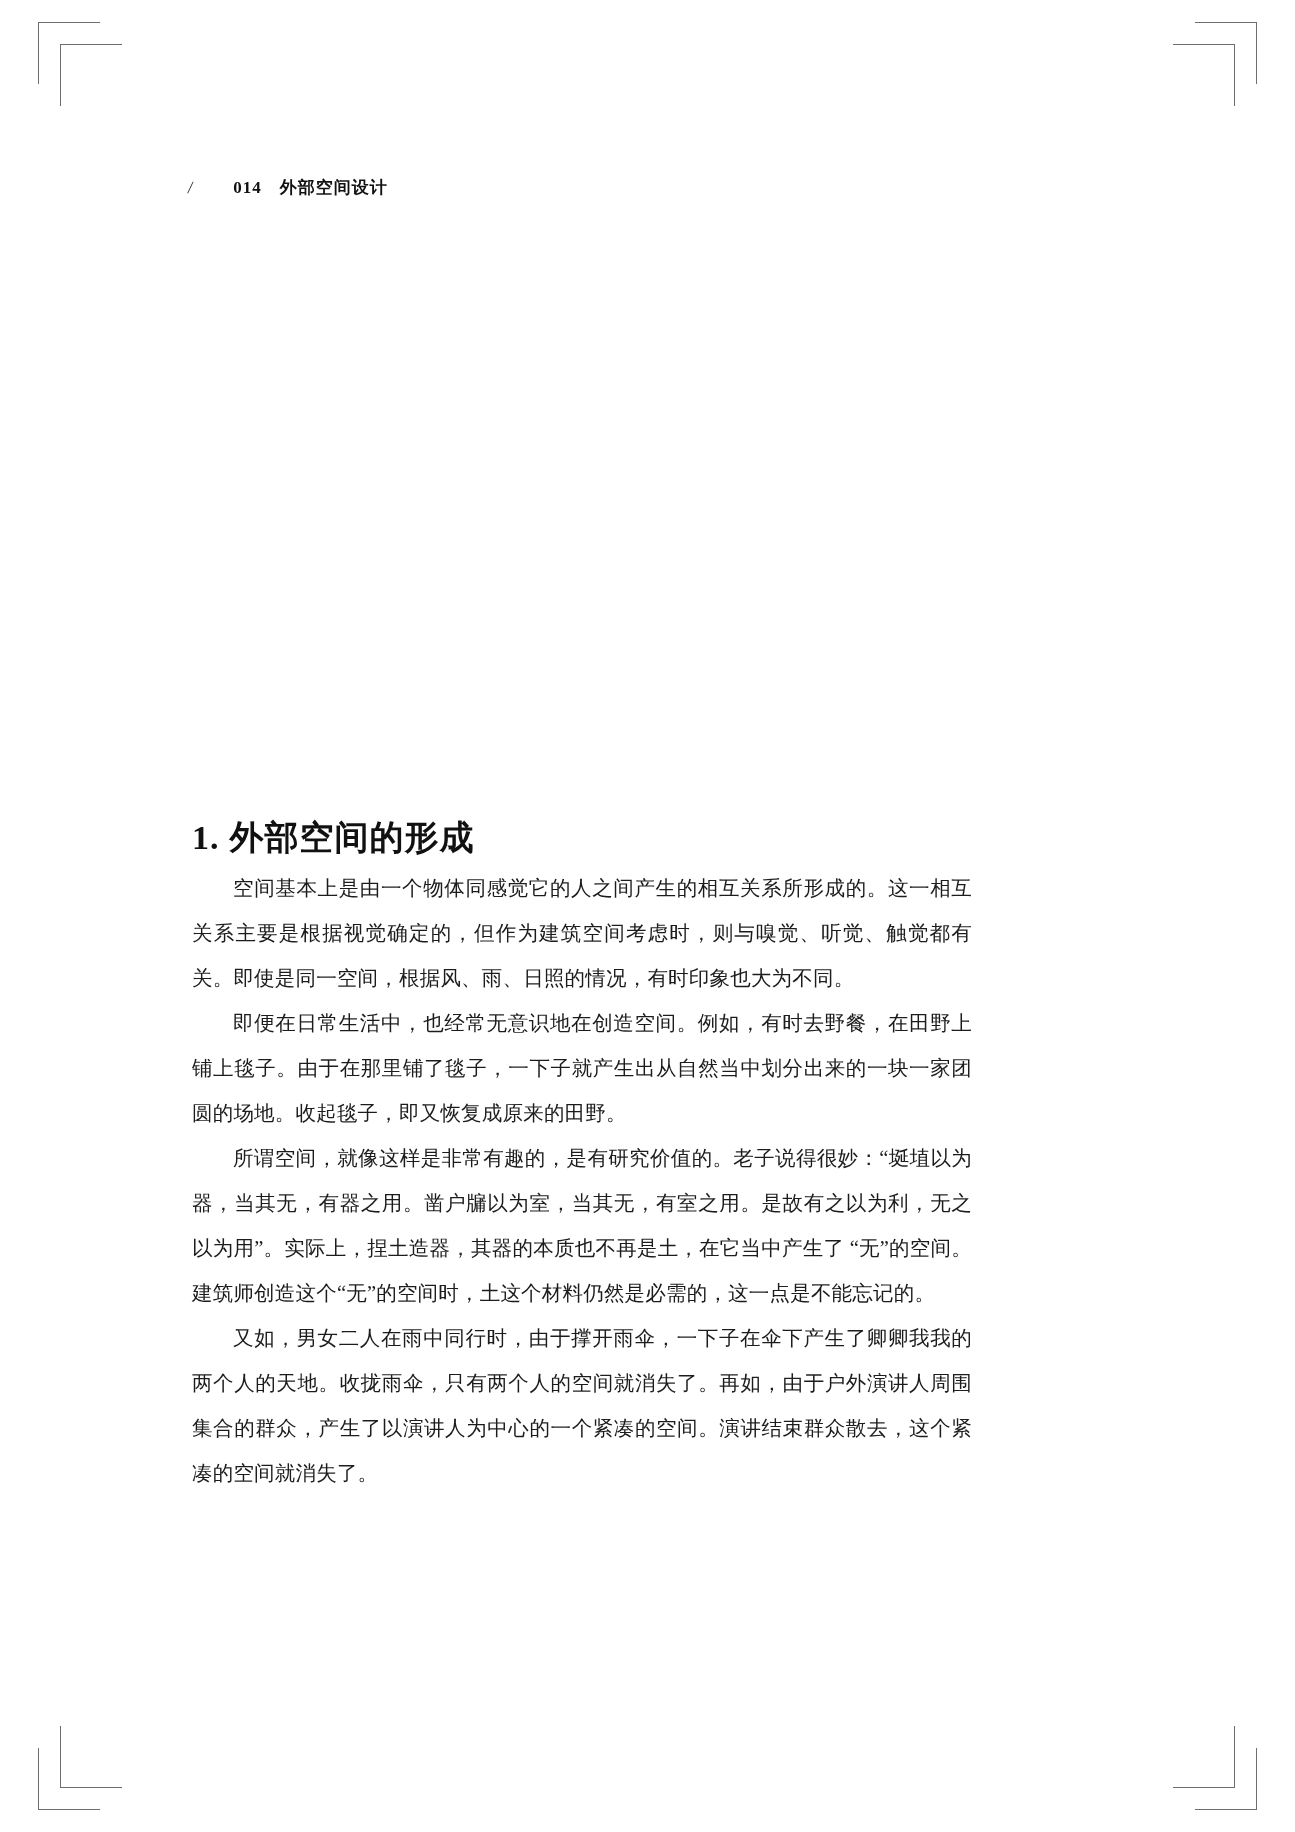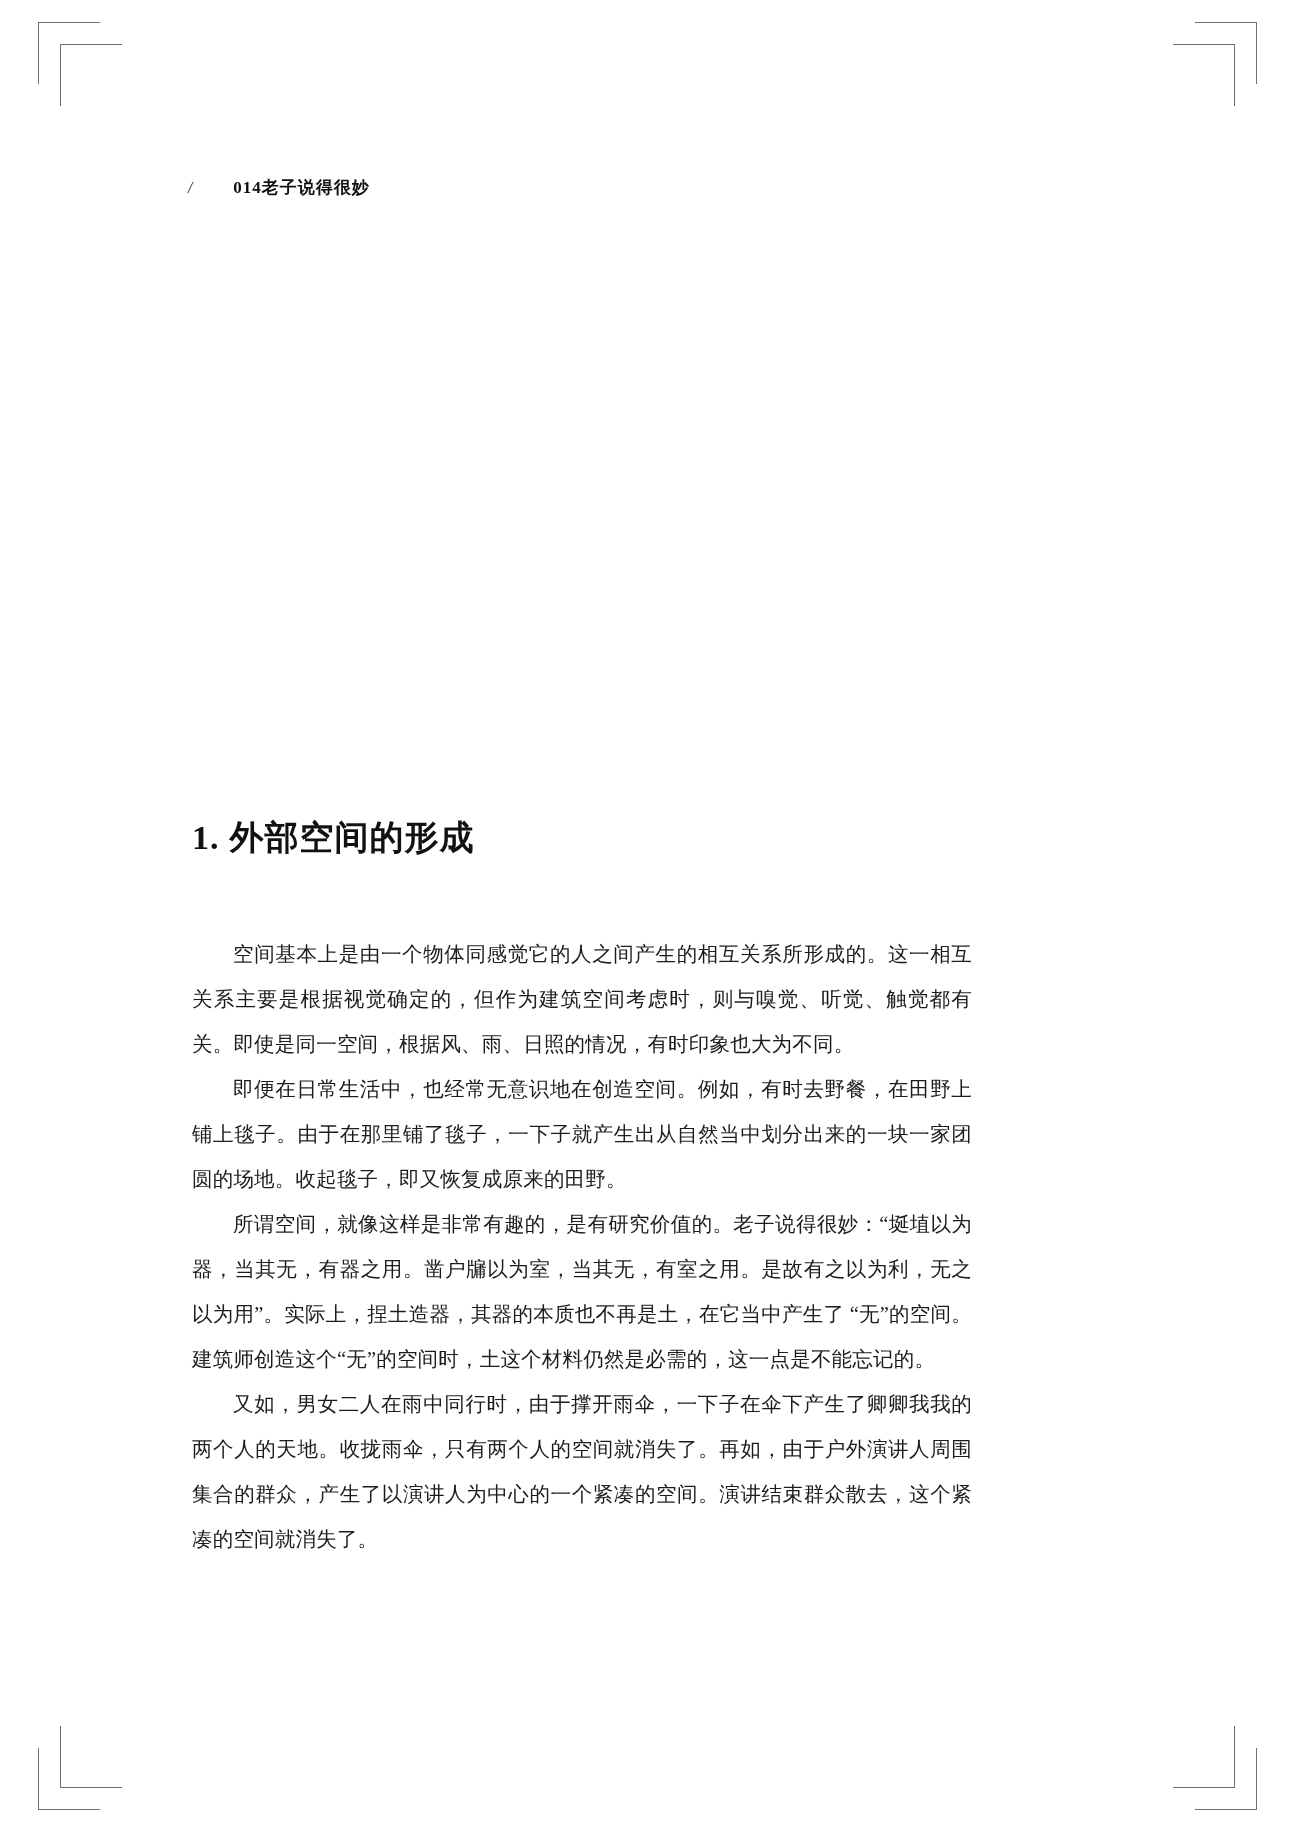--- a/index.html
+++ b/index.html
@@ -73,20 +73,21 @@
     letter-spacing: 0.5px;
     color: #111111;
   }
   .running-head .slash {
     font-size: 17px;
     margin-right: 40px;
     font-weight: normal;
     transform: skewX(-8deg);
   }
   .running-head .folio {
+    margin-right: 18px;
     letter-spacing: 1px;
   }
   .running-head .chapter {
     letter-spacing: 1px;
   }
 
   
   .section-heading {
     position: absolute;
     top: 792px;
@@ -98,21 +99,21 @@
     color: #111111;
     white-space: nowrap;
   }
   .section-heading .num {
     margin-right: 10px;
   }
 
   
   .body-text {
     position: absolute;
-    top: 932px;
+    top: 866px;
     left: 192px;
     width: 780px;
     font-size: 20.5px;
     line-height: 45px;
     text-align: justify;
     text-justify: inter-ideograph;
     color: #1c1c1c;
     letter-spacing: 0.2px;
   }
   .body-text p {
@@ -154,21 +155,21 @@
       <span class="v"></span>
     </div>
   <div class="crop crop-br2">
       <span class="h"></span>
       <span class="v"></span>
     </div>
 
   <div class="running-head">
     <span class="slash">/</span>
     <span class="folio">014</span>
-    <span class="chapter">老子说得很妙</span>
+    <span class="chapter">外部空间设计</span>
   </div>
 
   <h1 class="section-heading">
     <span class="num">1.</span><span>外部空间的形成</span>
   </h1>
 
   <div class="body-text">
     <p>空间基本上是由一个物体同感觉它的人之间产生的相互关系所形成的。这一相互关系主要是根据视觉确定的，但作为建筑空间考虑时，则与嗅觉、听觉、触觉都有关。即使是同一空间，根据风、雨、日照的情况，有时印象也大为不同。</p>
     <p>即便在日常生活中，也经常无意识地在创造空间。例如，有时去野餐，在田野上铺上毯子。由于在那里铺了毯子，一下子就产生出从自然当中划分出来的一块一家团圆的场地。收起毯子，即又恢复成原来的田野。</p>
     <p>所谓空间，就像这样是非常有趣的，是有研究价值的。老子说得很妙：“埏埴以为器，当其无，有器之用。凿户牖以为室，当其无，有室之用。是故有之以为利，无之以为用”。实际上，捏土造器，其器的本质也不再是土，在它当中产生了 “无”的空间。建筑师创造这个“无”的空间时，土这个材料仍然是必需的，这一点是不能忘记的。</p>

